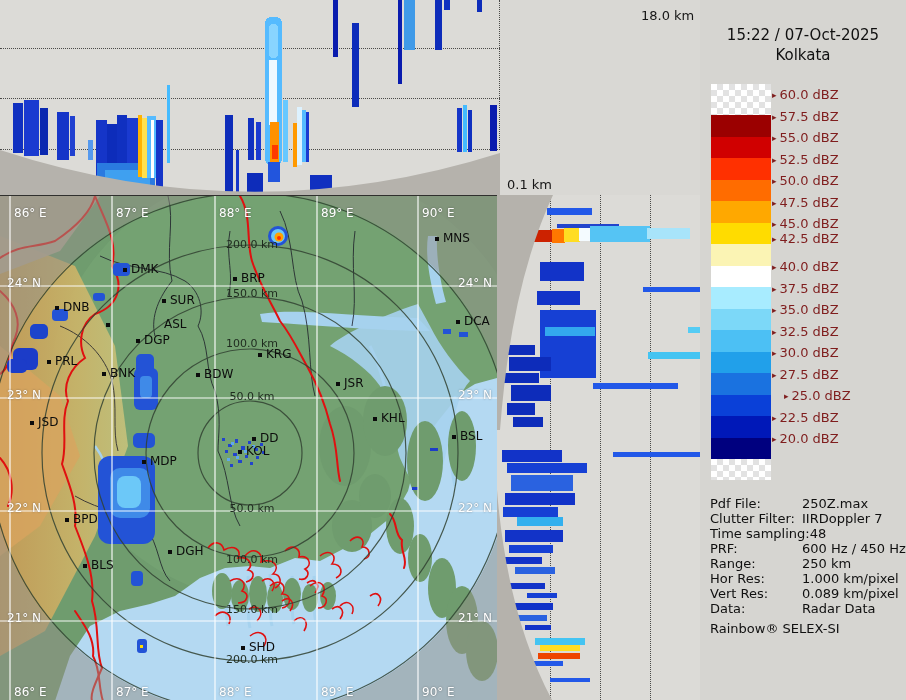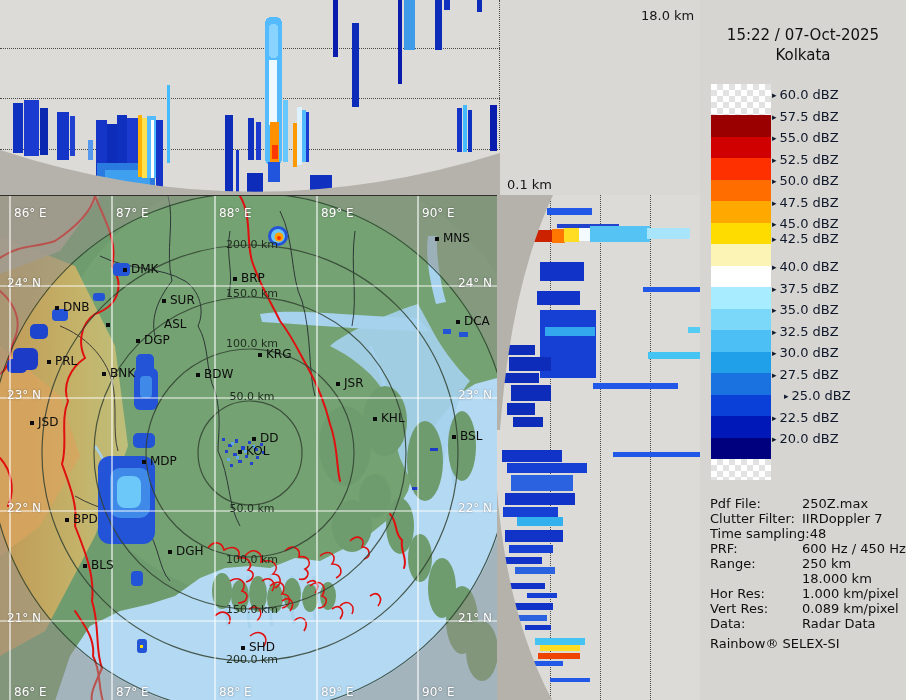--- a/index.html
+++ b/index.html
@@ -17,21 +17,21 @@
   
   .axis-label{position:absolute;font-size:13px;color:#161616;}
   
   .geo-label{position:absolute;color:#ffffff;font-size:12px;text-shadow:0 0 2px rgba(60,60,60,.6);white-space:nowrap;}
   .ring-label{position:absolute;transform:translateX(-50%);color:#1e2a1e;font-size:11px;white-space:nowrap;}
   .city{position:absolute;color:#0c0c0c;font-size:12px;font-weight:500;white-space:nowrap;}
   .city-dot{position:absolute;width:4px;height:4px;background:#0c0c0c;}
   
   .legend-title{position:absolute;width:206px;text-align:center;color:#101010;font-size:15px;white-space:nowrap;}
   .swatch{position:absolute;left:11px;width:60px;}
-  .legend-row{position:absolute;left:72px;color:#0f172a;font-size:13px;white-space:nowrap;}
+  .legend-row{position:absolute;left:72px;color:#7f1d1d;font-size:13px;white-space:nowrap;}
   .legend-row .arrow{font-size:9px;vertical-align:1px;margin-right:3px;}
   .checker{background-color:#ffffff;background-image:
      linear-gradient(45deg,#e2e2e2 25%,transparent 25%,transparent 75%,#e2e2e2 75%),
      linear-gradient(45deg,#e2e2e2 25%,transparent 25%,transparent 75%,#e2e2e2 75%);
      background-position:0 0,6px 6px;background-size:12px 12px;}
   
   #metadata{position:absolute;left:10px;top:496px;width:196px;color:#101010;font-size:13px;line-height:15px;}
   .meta-row{display:flex;}
   .meta-row .ml{min-width:92px;}
   #meta-footer{margin-top:5px;}
@@ -417,24 +417,20 @@
           </div>
           <div class="meta-row" style="">
             <span class="ml">PRF:</span>
             <span class="mv">600 Hz / 450 Hz</span>
           </div>
           <div class="meta-row" style="">
             <span class="ml">Range:</span>
             <span class="mv">250 km</span>
           </div>
           <div class="meta-row" style="">
-            <span class="ml"></span>
-            <span class="mv">18.000 km</span>
-          </div>
-          <div class="meta-row" style="">
             <span class="ml">Hor Res:</span>
             <span class="mv">1.000 km/pixel</span>
           </div>
           <div class="meta-row" style="">
             <span class="ml">Vert Res:</span>
             <span class="mv">0.089 km/pixel</span>
           </div>
           <div class="meta-row" style="">
             <span class="ml">Data:</span>
             <span class="mv">Radar Data</span>

